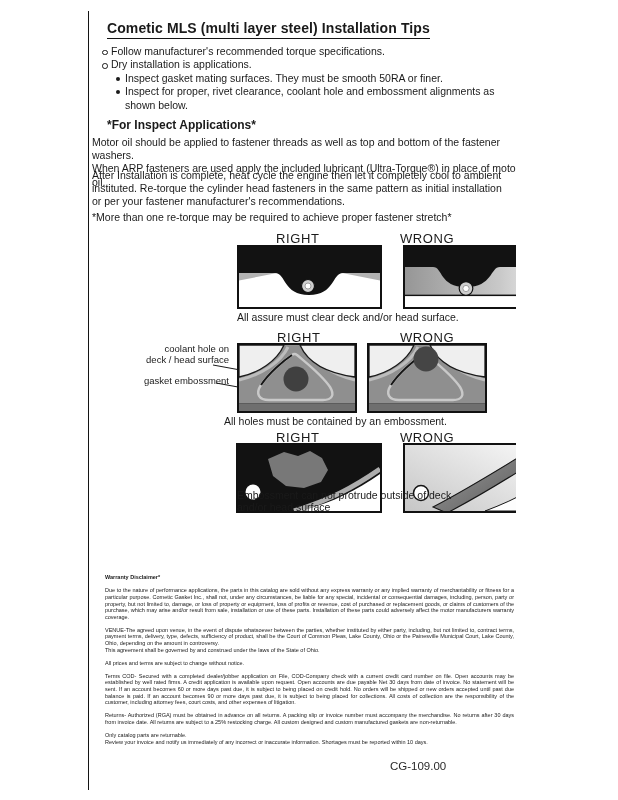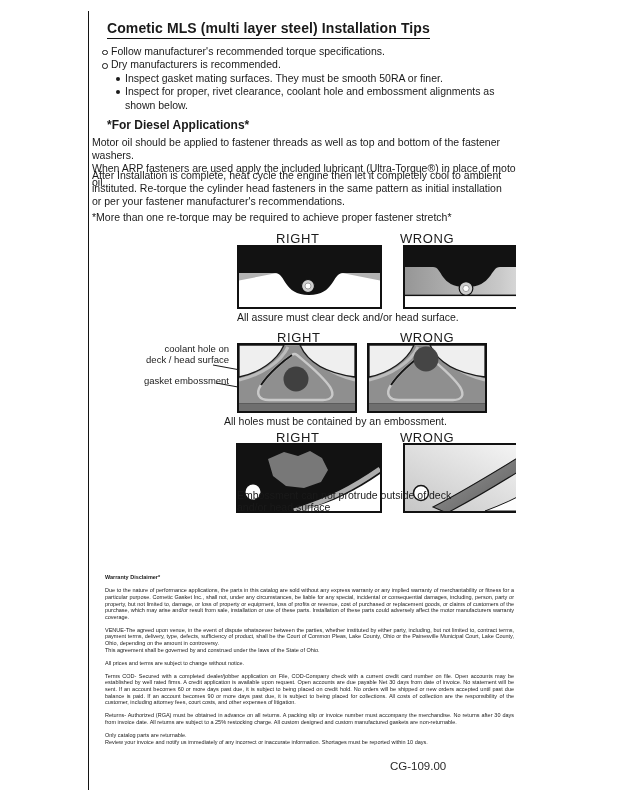--- a/index.html
+++ b/index.html
@@ -43,26 +43,26 @@
 </head>
 <body>
 
 <div class="page">
   <div class="left-rule"></div>
 
   <h1 class="title">Cometic MLS (multi layer steel) Installation Tips</h1>
 
   <div class="tips">
     <div class="tip">Follow manufacturer's recommended torque specifications.</div>
-    <div class="tip">Dry manufacturers is recommended.</div>
+    <div class="tip">Dry installation is applications.</div>
     <div class="subtip">Inspect gasket mating surfaces.  They must be smooth 50RA or finer.</div>
     <div class="subtip">Inspect for proper, rivet clearance, coolant hole and embossment alignments as shown below.</div>
   </div>
 
-  <h2 class="diesel-h">*For Diesel Applications*</h2>
+  <h2 class="diesel-h">*For Inspect Applications*</h2>
   <p class="para p1">Motor oil should be applied to fastener threads as well as top and bottom of the fastener washers.
 When ARP fasteners are used apply the included lubricant (Ultra-Torque®) in place of motor oil.</p>
   <p class="para p2">After Installation is complete, heat cycle the engine then let it completely cool to ambient
 instituted. Re-torque the cylinder head fasteners in the same pattern as initial installation
 or per your fastener manufacturer's recommendations.</p>
   <p class="para pnote">*More than one re-torque may be required to achieve proper fastener stretch*</p>
 
   <span class="dirlabel" style="left:276px;top:231px;">RIGHT</span>
   <span class="dirlabel" style="left:400px;top:231px;">WRONG</span>
 

